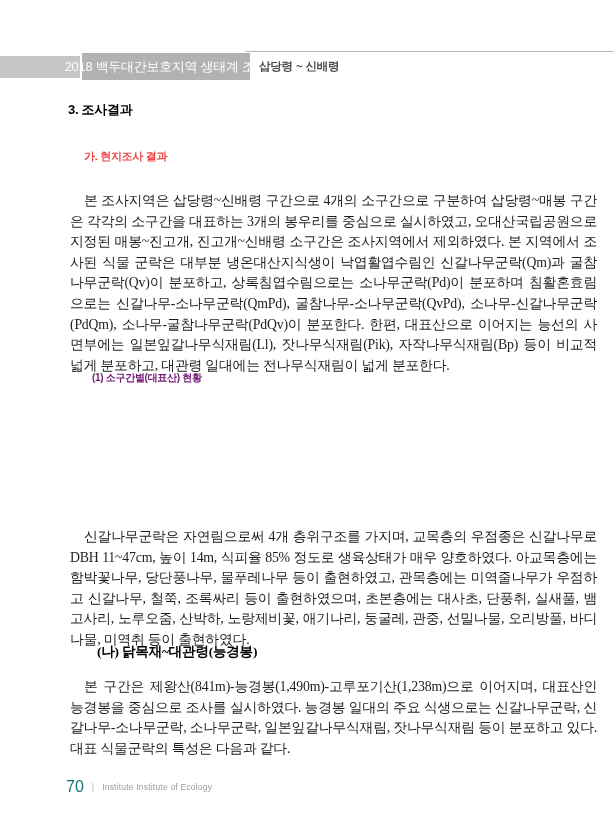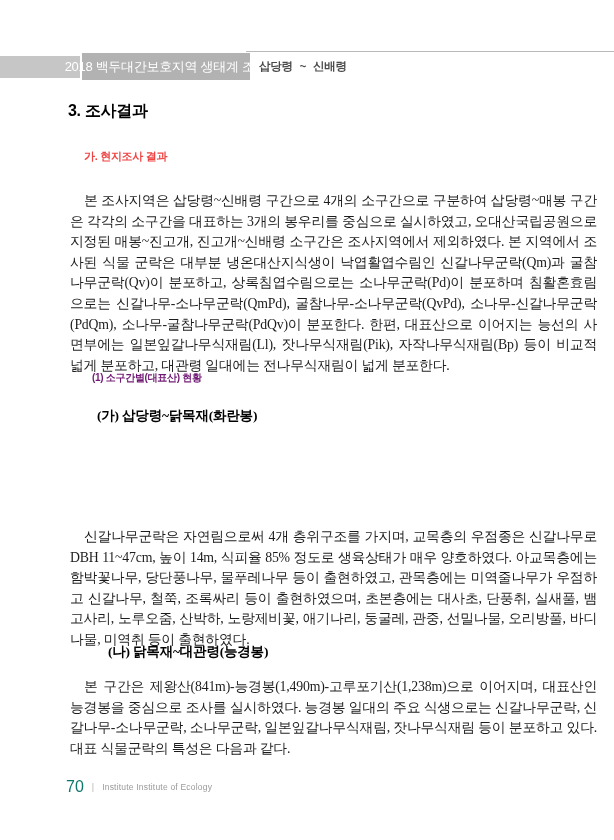--- a/index.html
+++ b/index.html
@@ -24,46 +24,46 @@
     background:#b2b2b2;
     display:flex;align-items:center;justify-content:center;
     color:#ffffff;
     font-family:"Liberation Sans", sans-serif;
     font-size:13px;letter-spacing:-0.3px;white-space:nowrap;
   }
   .header-range{
     position:absolute;top:53px;left:259px;height:27px;
     display:flex;align-items:center;
     color:#4a4a4a;font-weight:bold;
-    font-family:Liberation Mono, monospace;
+    font-family:Liberation Sans, sans-serif;
     font-size:11.5px;letter-spacing:-0.2px;white-space:nowrap;
   }
   
   .h-doc{
     position:absolute;left:68px;top:101px;
     font-family:"Liberation Sans", sans-serif;
-    font-weight:bold;font-size:16px;color:#000;letter-spacing:-0.3px;
+    font-weight:bold;font-size:13px;color:#000;letter-spacing:-0.3px;
   }
   .h-sec{
     position:absolute;left:84px;top:149px;
     font-family:"Liberation Sans", sans-serif;
     font-weight:bold;font-size:11px;color:#ef4444;letter-spacing:-0.3px;
   }
   .h-sub1{
     position:absolute;left:92px;top:371px;
     font-family:"Liberation Sans", sans-serif;
     font-weight:bold;font-size:10px;color:#701a75;letter-spacing:-0.3px;
   }
   .h-sub2a{
     position:absolute;left:97px;top:407px;
     font-family:"Liberation Serif", serif;
     font-weight:bold;font-size:13.5px;color:#000;letter-spacing:-0.2px;
   }
   .h-sub2b{
-    position:absolute;left:108px;top:643px;
+    position:absolute;left:97px;top:643px;
     font-family:"Liberation Serif", serif;
     font-weight:bold;font-size:13.5px;color:#000;letter-spacing:-0.2px;
   }
   
   .body-para{
     position:absolute;left:54px;width:527px;
     font-size:13.8px;line-height:20.6px;color:#1c1c1c;
     text-align:justify;text-align-last:left;
     text-indent:14px;
     letter-spacing:-0.2px;
@@ -93,21 +93,20 @@
   <div class="header-band"></div>
   <div class="header-box">2018 백두대간보호지역 생태계 조사</div>
   <div class="header-range">삽당령 ~ 신배령</div>
 
   <div class="h-doc">3. 조사결과</div>
   <div class="h-sec">가. 현지조사 결과</div>
 
   <p class="body-para p1">본 조사지역은 삽당령~신배령 구간으로 4개의 소구간으로 구분하여 삽당령~매봉 구간은 각각의 소구간을 대표하는 3개의 봉우리를 중심으로 실시하였고, 오대산국립공원으로 지정된 매봉~진고개, 진고개~신배령 소구간은 조사지역에서 제외하였다. 본 지역에서 조사된 식물 군락은 대부분 냉온대산지식생이 낙엽활엽수림인 신갈나무군락(Qm)과 굴참나무군락(Qv)이 분포하고, 상록침엽수림으로는 소나무군락(Pd)이 분포하며 침활혼효림으로는 신갈나무-소나무군락(QmPd), 굴참나무-소나무군락(QvPd), 소나무-신갈나무군락(PdQm), 소나무-굴참나무군락(PdQv)이 분포한다. 한편, 대표산으로 이어지는 능선의 사면부에는 일본잎갈나무식재림(Ll), 잣나무식재림(Pik), 자작나무식재림(Bp) 등이 비교적 넓게 분포하고, 대관령 일대에는 전나무식재림이 넓게 분포한다.</p>
 
   <div class="h-sub1">(1) 소구간별(대표산) 현황</div>
-  <div class="h-sub2a">(가) 삽당령~닭목재(화란봉)</div>
 
   <p class="body-para p3">신갈나무군락은 자연림으로써 4개 층위구조를 가지며, 교목층의 우점종은 신갈나무로 DBH 11~47cm, 높이 14m, 식피율 85% 정도로 생육상태가 매우 양호하였다. 아교목층에는 함박꽃나무, 당단풍나무, 물푸레나무 등이 출현하였고, 관목층에는 미역줄나무가 우점하고 신갈나무, 철쭉, 조록싸리 등이 출현하였으며, 초본층에는 대사초, 단풍취, 실새풀, 뱀고사리, 노루오줌, 산박하, 노랑제비꽃, 애기나리, 둥굴레, 관중, 선밀나물, 오리방풀, 바디나물, 미역취 등이 출현하였다.</p>
 
   <div class="h-sub2b">(나) 닭목재~대관령(능경봉)</div>
   <p class="body-para p4">본 구간은 제왕산(841m)-능경봉(1,490m)-고루포기산(1,238m)으로 이어지며, 대표산인 능경봉을 중심으로 조사를 실시하였다. 능경봉 일대의 주요 식생으로는 신갈나무군락, 신갈나무-소나무군락, 소나무군락, 일본잎갈나무식재림, 잣나무식재림 등이 분포하고 있다. 대표 식물군락의 특성은 다음과 같다.</p>
 
   <div class="footer">
     <span class="pagenum">70</span>
     <span class="sep">|</span>
     <span class="inst">Institute Institute of Ecology</span>

